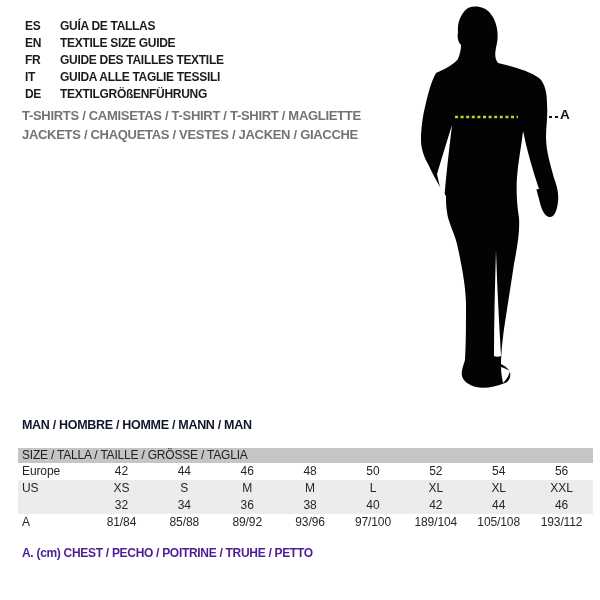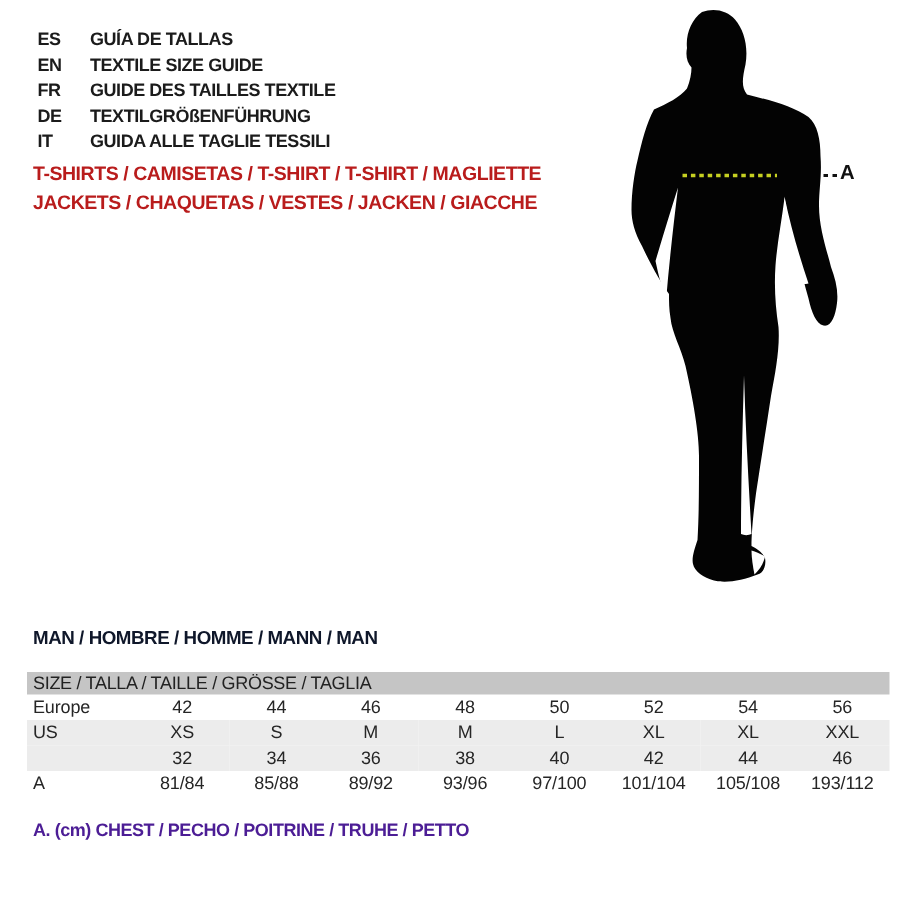--- a/index.html
+++ b/index.html
@@ -6,21 +6,21 @@
   body{width:600px;height:600px;background:#ffffff;font-family:"Liberation Sans",sans-serif;}
   .canvas{position:relative;width:600px;height:600px;background:#fff;overflow:hidden;}
 
   
   .lang-block{position:absolute;left:25px;top:18px;color:#1b1b1b;}
   .lang-row{display:flex;height:17px;line-height:17px;font-weight:700;font-size:12px;letter-spacing:-0.3px;}
   .lang-code{width:35px;flex:0 0 35px;}
   .lang-label{white-space:nowrap;}
 
   
-  .cat-block{position:absolute;left:22px;top:107px;color:#b91c1c;font-weight:700;font-size:13px;letter-spacing:-0.3px;line-height:18.5px;white-space:nowrap;}
+  .cat-block{position:absolute;left:22px;top:107px;color:#737373;font-weight:700;font-size:13px;letter-spacing:-0.3px;line-height:18.5px;white-space:nowrap;}
 
   
   .figure-svg{position:absolute;left:415px;top:5px;width:150px;height:390px;}
   .measure-label{position:absolute;left:560px;top:107px;font-size:13.5px;font-weight:700;color:#111;letter-spacing:-0.2px;}
 
   
   .gender-line{position:absolute;left:22px;top:418px;font-weight:700;font-size:12.5px;letter-spacing:-0.3px;color:#0f172a;white-space:nowrap;text-align:center;}
 
   
   .size-table{position:absolute;left:18px;top:448px;width:575px;border-collapse:collapse;table-layout:fixed;font-size:12px;color:#262626;}
@@ -45,26 +45,26 @@
     </div>
     <div class="lang-row">
       <span class="lang-code">EN</span>
       <span class="lang-label">TEXTILE SIZE GUIDE</span>
     </div>
     <div class="lang-row">
       <span class="lang-code">FR</span>
       <span class="lang-label">GUIDE DES TAILLES TEXTILE</span>
     </div>
     <div class="lang-row">
+      <span class="lang-code">IT</span>
+      <span class="lang-label">GUIDA ALLE TAGLIE TESSILI</span>
+    </div>
+    <div class="lang-row">
       <span class="lang-code">DE</span>
       <span class="lang-label">TEXTILGRÖßENFÜHRUNG</span>
-    </div>
-    <div class="lang-row">
-      <span class="lang-code">IT</span>
-      <span class="lang-label">GUIDA ALLE TAGLIE TESSILI</span>
     </div>
   </div>
 
   <div class="cat-block">
     <div>T-SHIRTS / CAMISETAS / T-SHIRT / T-SHIRT / MAGLIETTE</div>
     <div>JACKETS / CHAQUETAS / VESTES / JACKEN / GIACCHE</div>
   </div>
 
   <svg class="figure-svg" viewBox="0 0 150 390" xmlns="http://www.w3.org/2000/svg">
 
@@ -174,21 +174,21 @@
         <td>44</td>
         <td>46</td>
       </tr>
       <tr>
         <td class="lbl">A</td>
         <td>81/84</td>
         <td>85/88</td>
         <td>89/92</td>
         <td>93/96</td>
         <td>97/100</td>
-        <td>101/104</td>
+        <td>189/104</td>
         <td>105/108</td>
         <td>193/112</td>
       </tr>
     </tbody>
   </table>
 
   <div class="footnote">A. (cm) CHEST / PECHO / POITRINE / TRUHE / PETTO</div>
 
 </div>
 

